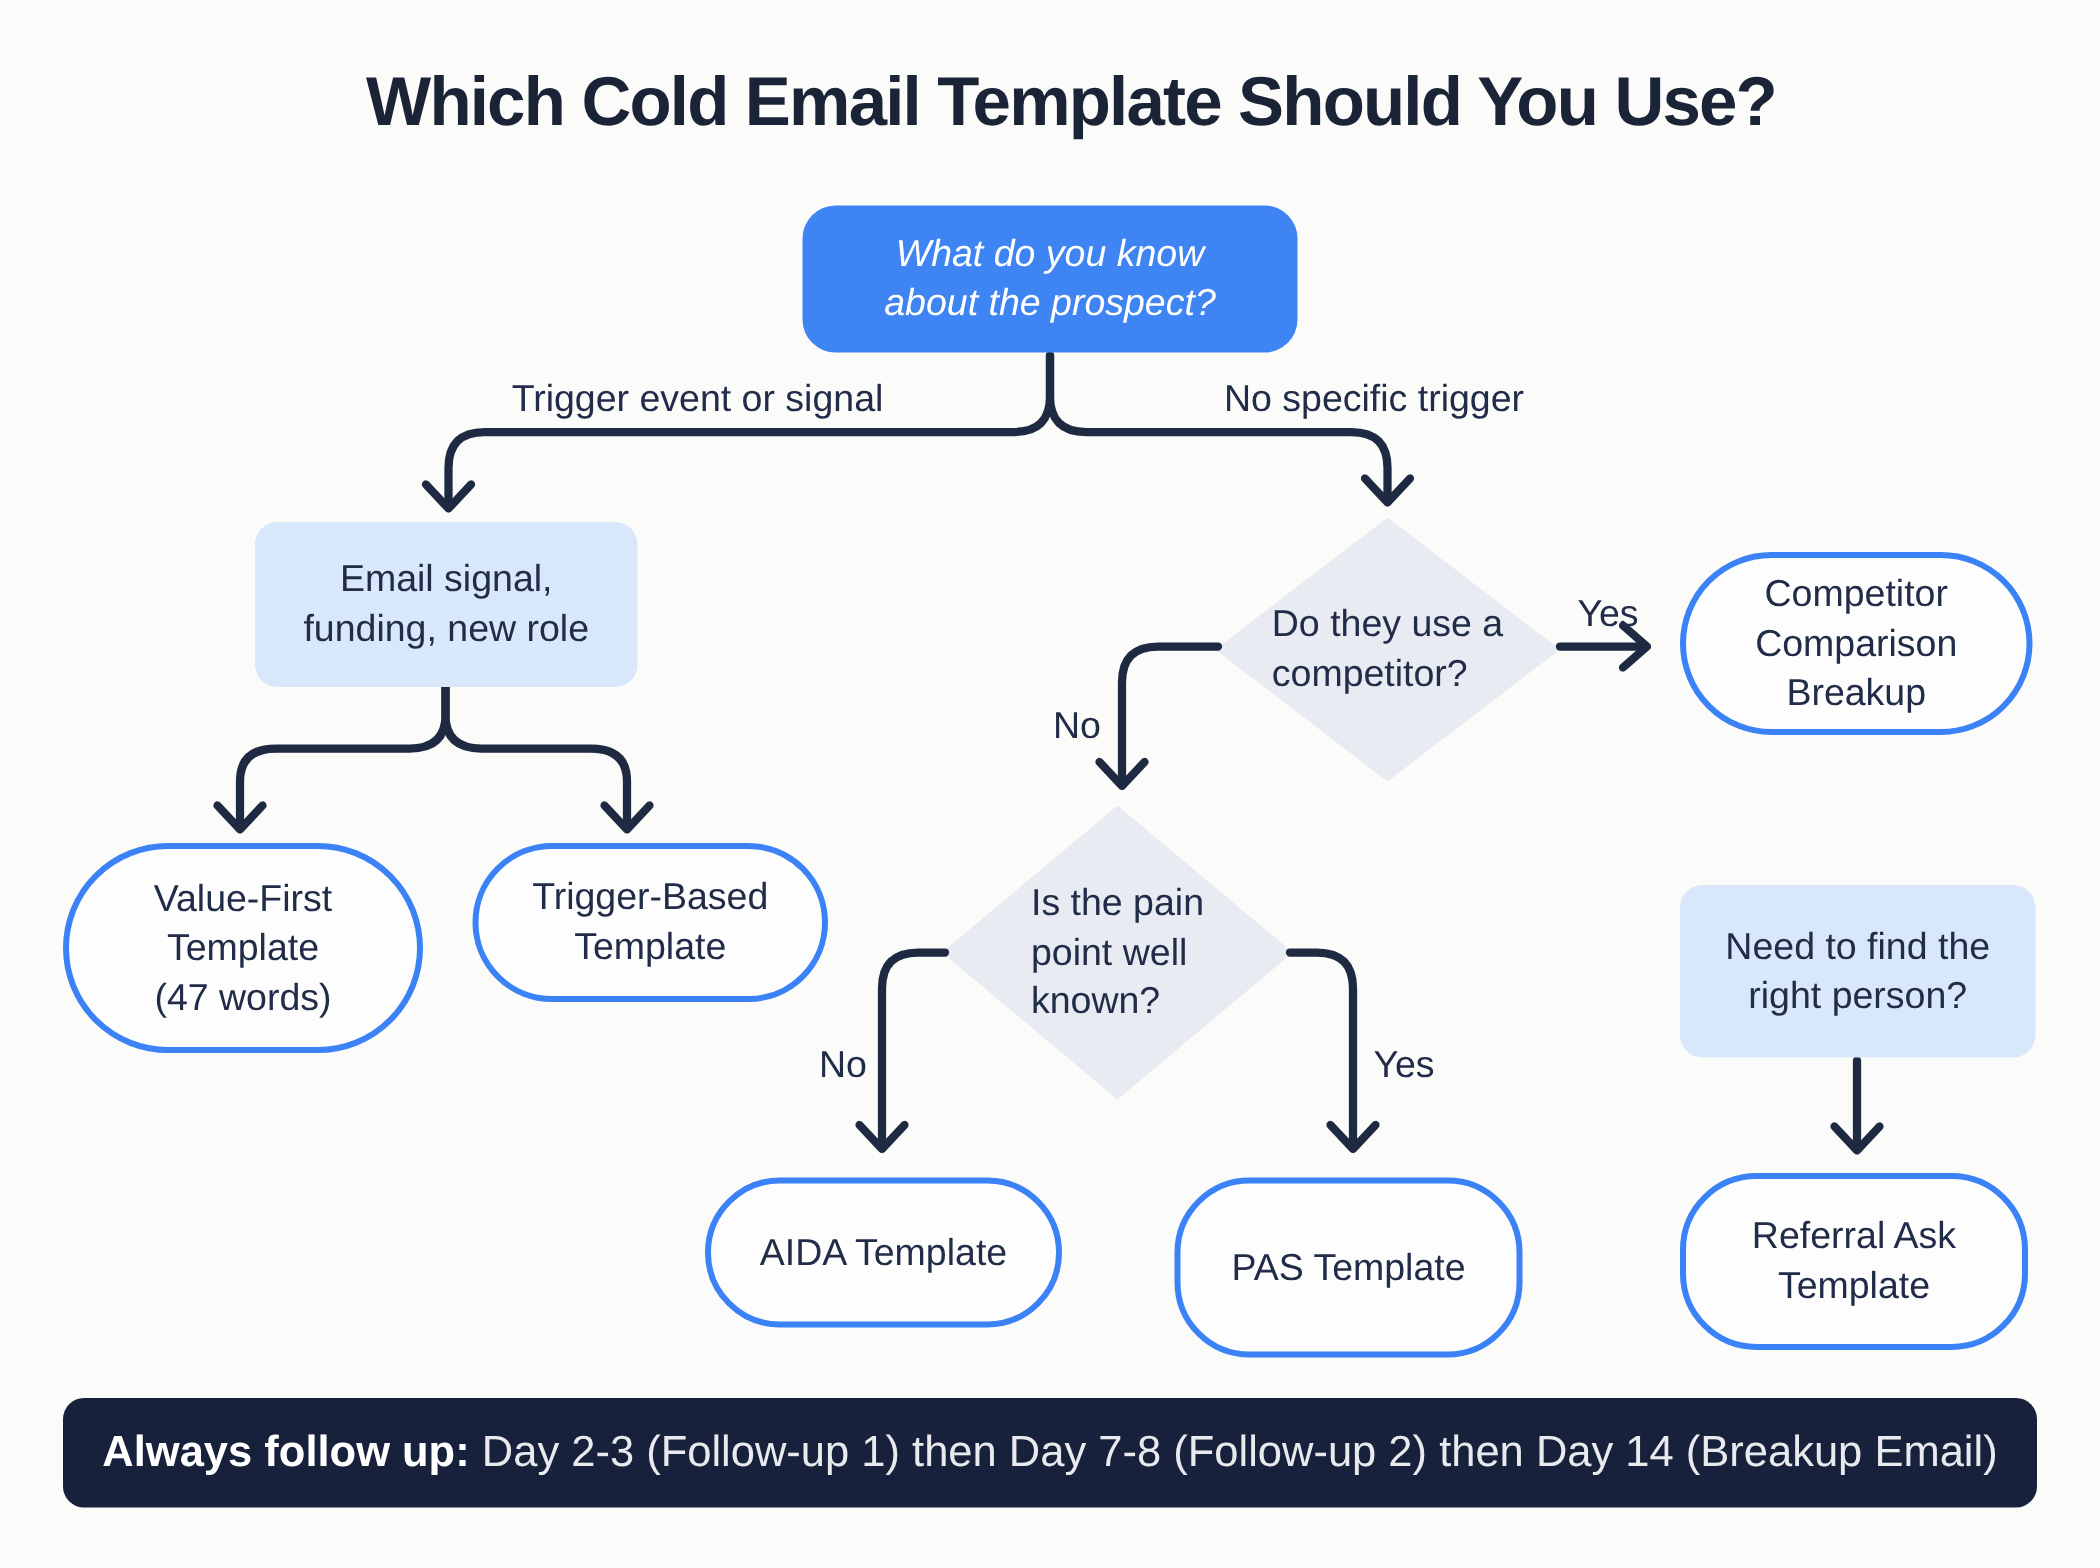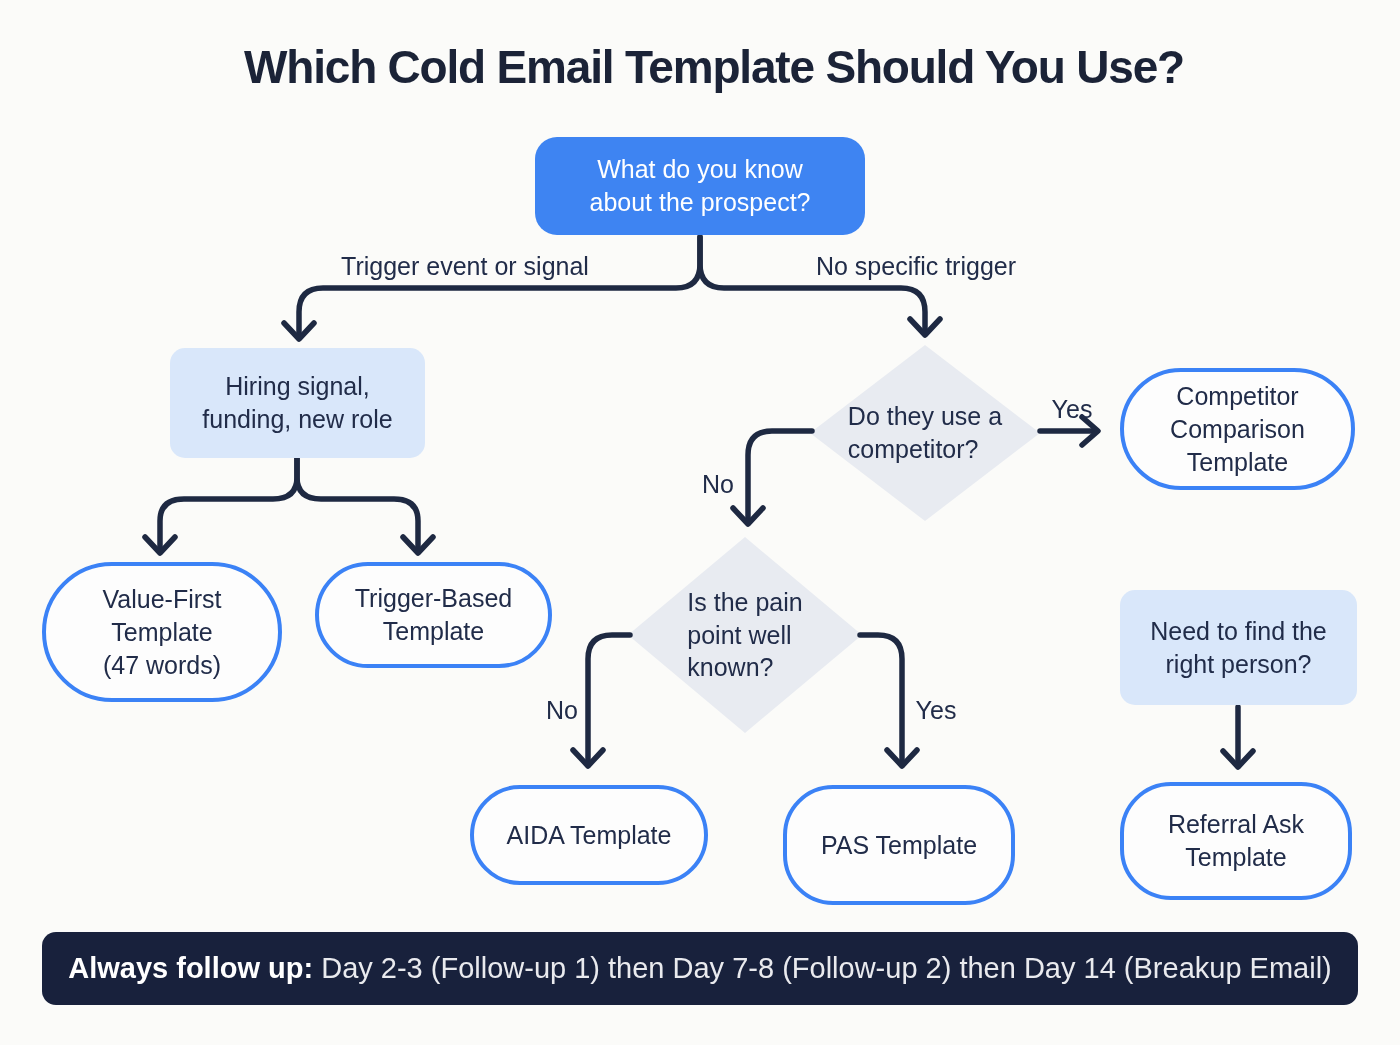--- a/index.html
+++ b/index.html
@@ -39,20 +39,21 @@
     font-size: 25px;
     line-height: 1.32;
     color: #212c49;
     box-sizing: border-box;
   }
   .node.root {
     left: 535px; top: 137px; width: 330px; height: 98px;
     background: #3e84f2;
     border-radius: 22px;
     color: #ffffff;
+    font-style: italic;
   }
   .node.softbox {
     background: #d9e7fa;
     border-radius: 15px;
   }
   .node.hiring   { left: 170px;  top: 348px; width: 255px; height: 110px; }
   .node.need     { left: 1120px; top: 590px; width: 237px; height: 115px; }
   .node.pill {
     background: #fdfdfd;
     border: 4px solid #3b82f6;
@@ -141,30 +142,30 @@
 
       <path d="M1238 707 V765"></path>
       <path d="M1223 751 L1238 767 L1253 751"></path>
     </g>
   </svg>
 
   <div class="title">Which Cold Email Template Should You Use?</div>
 
   <div class="node root">What do you know
 about the prospect?</div>
-  <div class="node softbox hiring">Hiring signal,
+  <div class="node softbox hiring">Email signal,
 funding, new role</div>
   <div class="node pill valuefirst">Value-First
 Template
 (47 words)</div>
   <div class="node pill triggerbased">Trigger-Based
 Template</div>
   <div class="node pill competitor">Competitor
 Comparison
-Template</div>
+Breakup</div>
   <div class="node pill aida">AIDA Template</div>
   <div class="node pill pas">PAS Template</div>
   <div class="node softbox need">Need to find the
 right person?</div>
   <div class="node pill referral">Referral Ask
 Template</div>
 
   <div class="diamond-label d1">Do they use a
 competitor?</div>
   <div class="diamond-label d2">Is the pain

